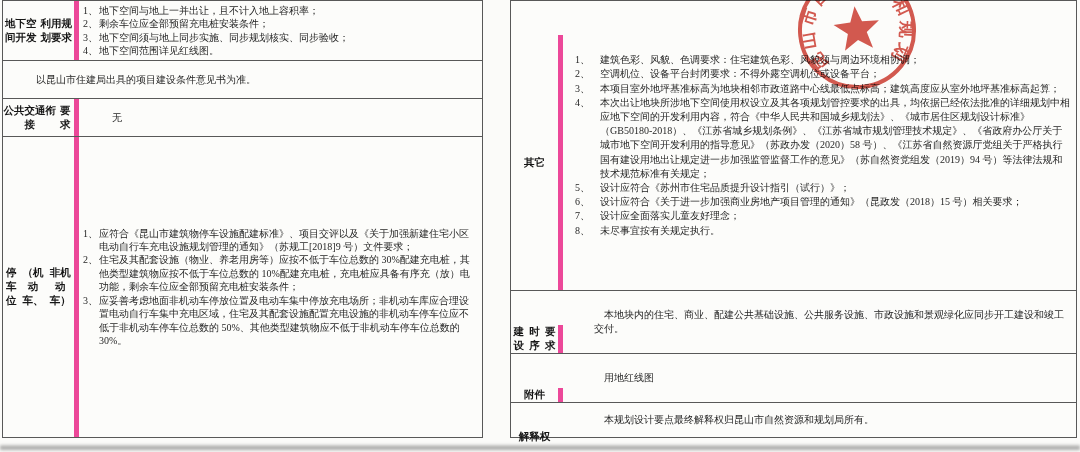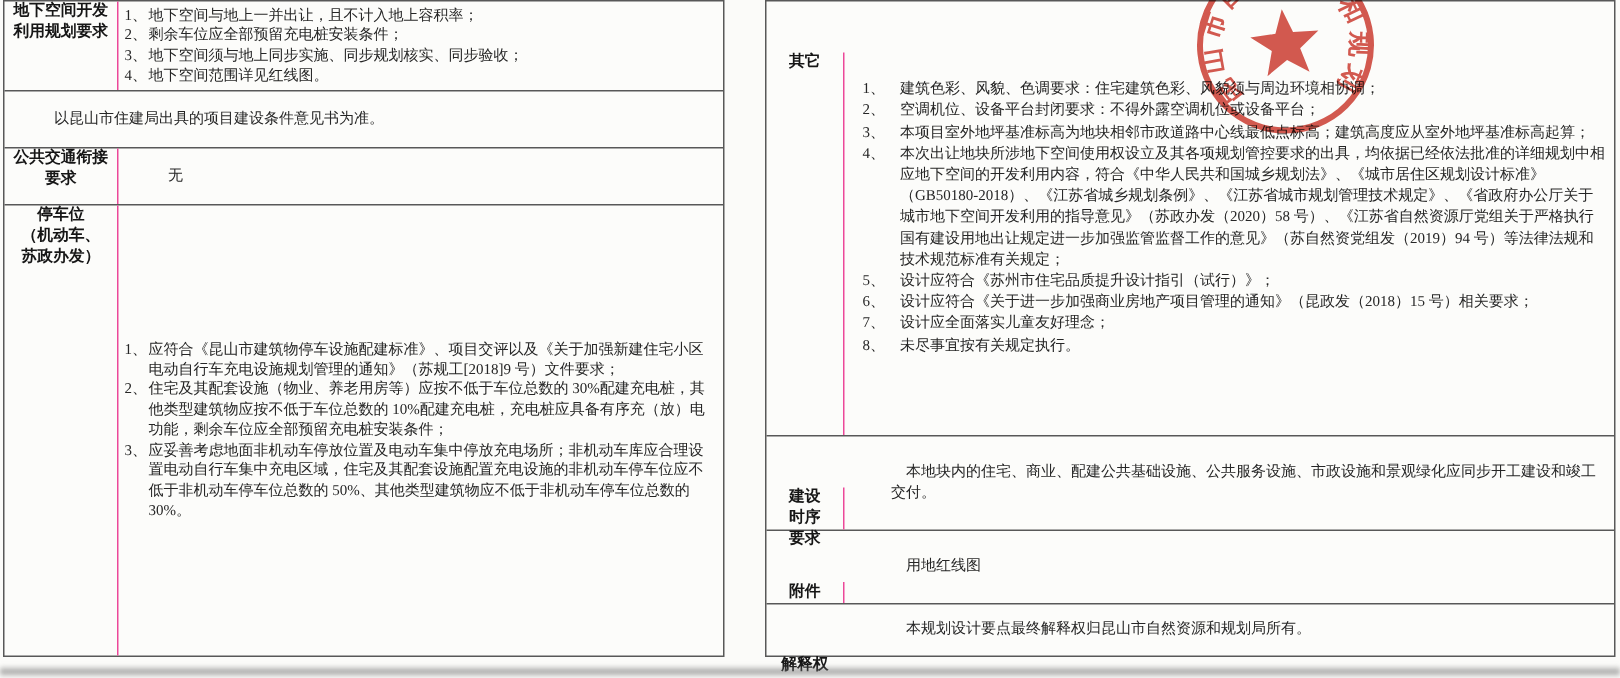--- a/index.html
+++ b/index.html
@@ -19,22 +19,22 @@
     border:1px solid #585858;
     box-sizing:border-box;
     display:flex;flex-direction:column;
     background:#fcfcfa;
   }
   .tbl-left{left:2px;width:481px;height:438px;}
   .tbl-right{left:510px;width:567px;height:438px;}
   .t-row{display:flex;border-bottom:1px solid #585858;box-sizing:border-box;flex-shrink:0;}
   .t-row:last-child{border-bottom:none;flex:1;}
   .label-cell{
-    display:flex;flex-direction:column;justify-content:flex-start;align-items:center;
-    border-right:1px solid #ec4899;box-sizing:border-box;
+    display:flex;flex-direction:row;justify-content:center;align-items:center;
+    border-right:5px solid #ec4899;box-sizing:border-box;
     font-weight:700;color:#161616;
     font-size:10.5px;line-height:14px;
     text-align:center;flex-shrink:0;
   }
   .tbl-left .label-cell{width:76px;}
   .tbl-right .label-cell{width:52px;margin-top:34px;}
   .content-cell{
     flex:1;min-width:0;
     display:flex;flex-direction:column;justify-content:center;
     box-sizing:border-box;
@@ -107,21 +107,21 @@
       </div>
       <div class="content-cell">
         <div class="para">无</div>
       </div>
     </div>
 
     <div class="t-row">
       <div class="label-cell">
         <span>停车位</span>
         <span>（机动车、</span>
-        <span>苏政办发）</span>
+        <span>非机动车）</span>
       </div>
       <div class="content-cell">
         <div class="item">
             <span class="num">1、</span>
             <span class="txt">应符合《昆山市建筑物停车设施配建标准》、项目交评以及《关于加强新建住宅小区电动自行车充电设施规划管理的通知》（苏规工[2018]9 号）文件要求；</span>
           </div>
         <div class="item">
             <span class="num">2、</span>
             <span class="txt">住宅及其配套设施（物业、养老用房等）应按不低于车位总数的 30%配建充电桩，其他类型建筑物应按不低于车位总数的 10%配建充电桩，充电桩应具备有序充（放）电功能，剩余车位应全部预留充电桩安装条件；</span>
           </div>

